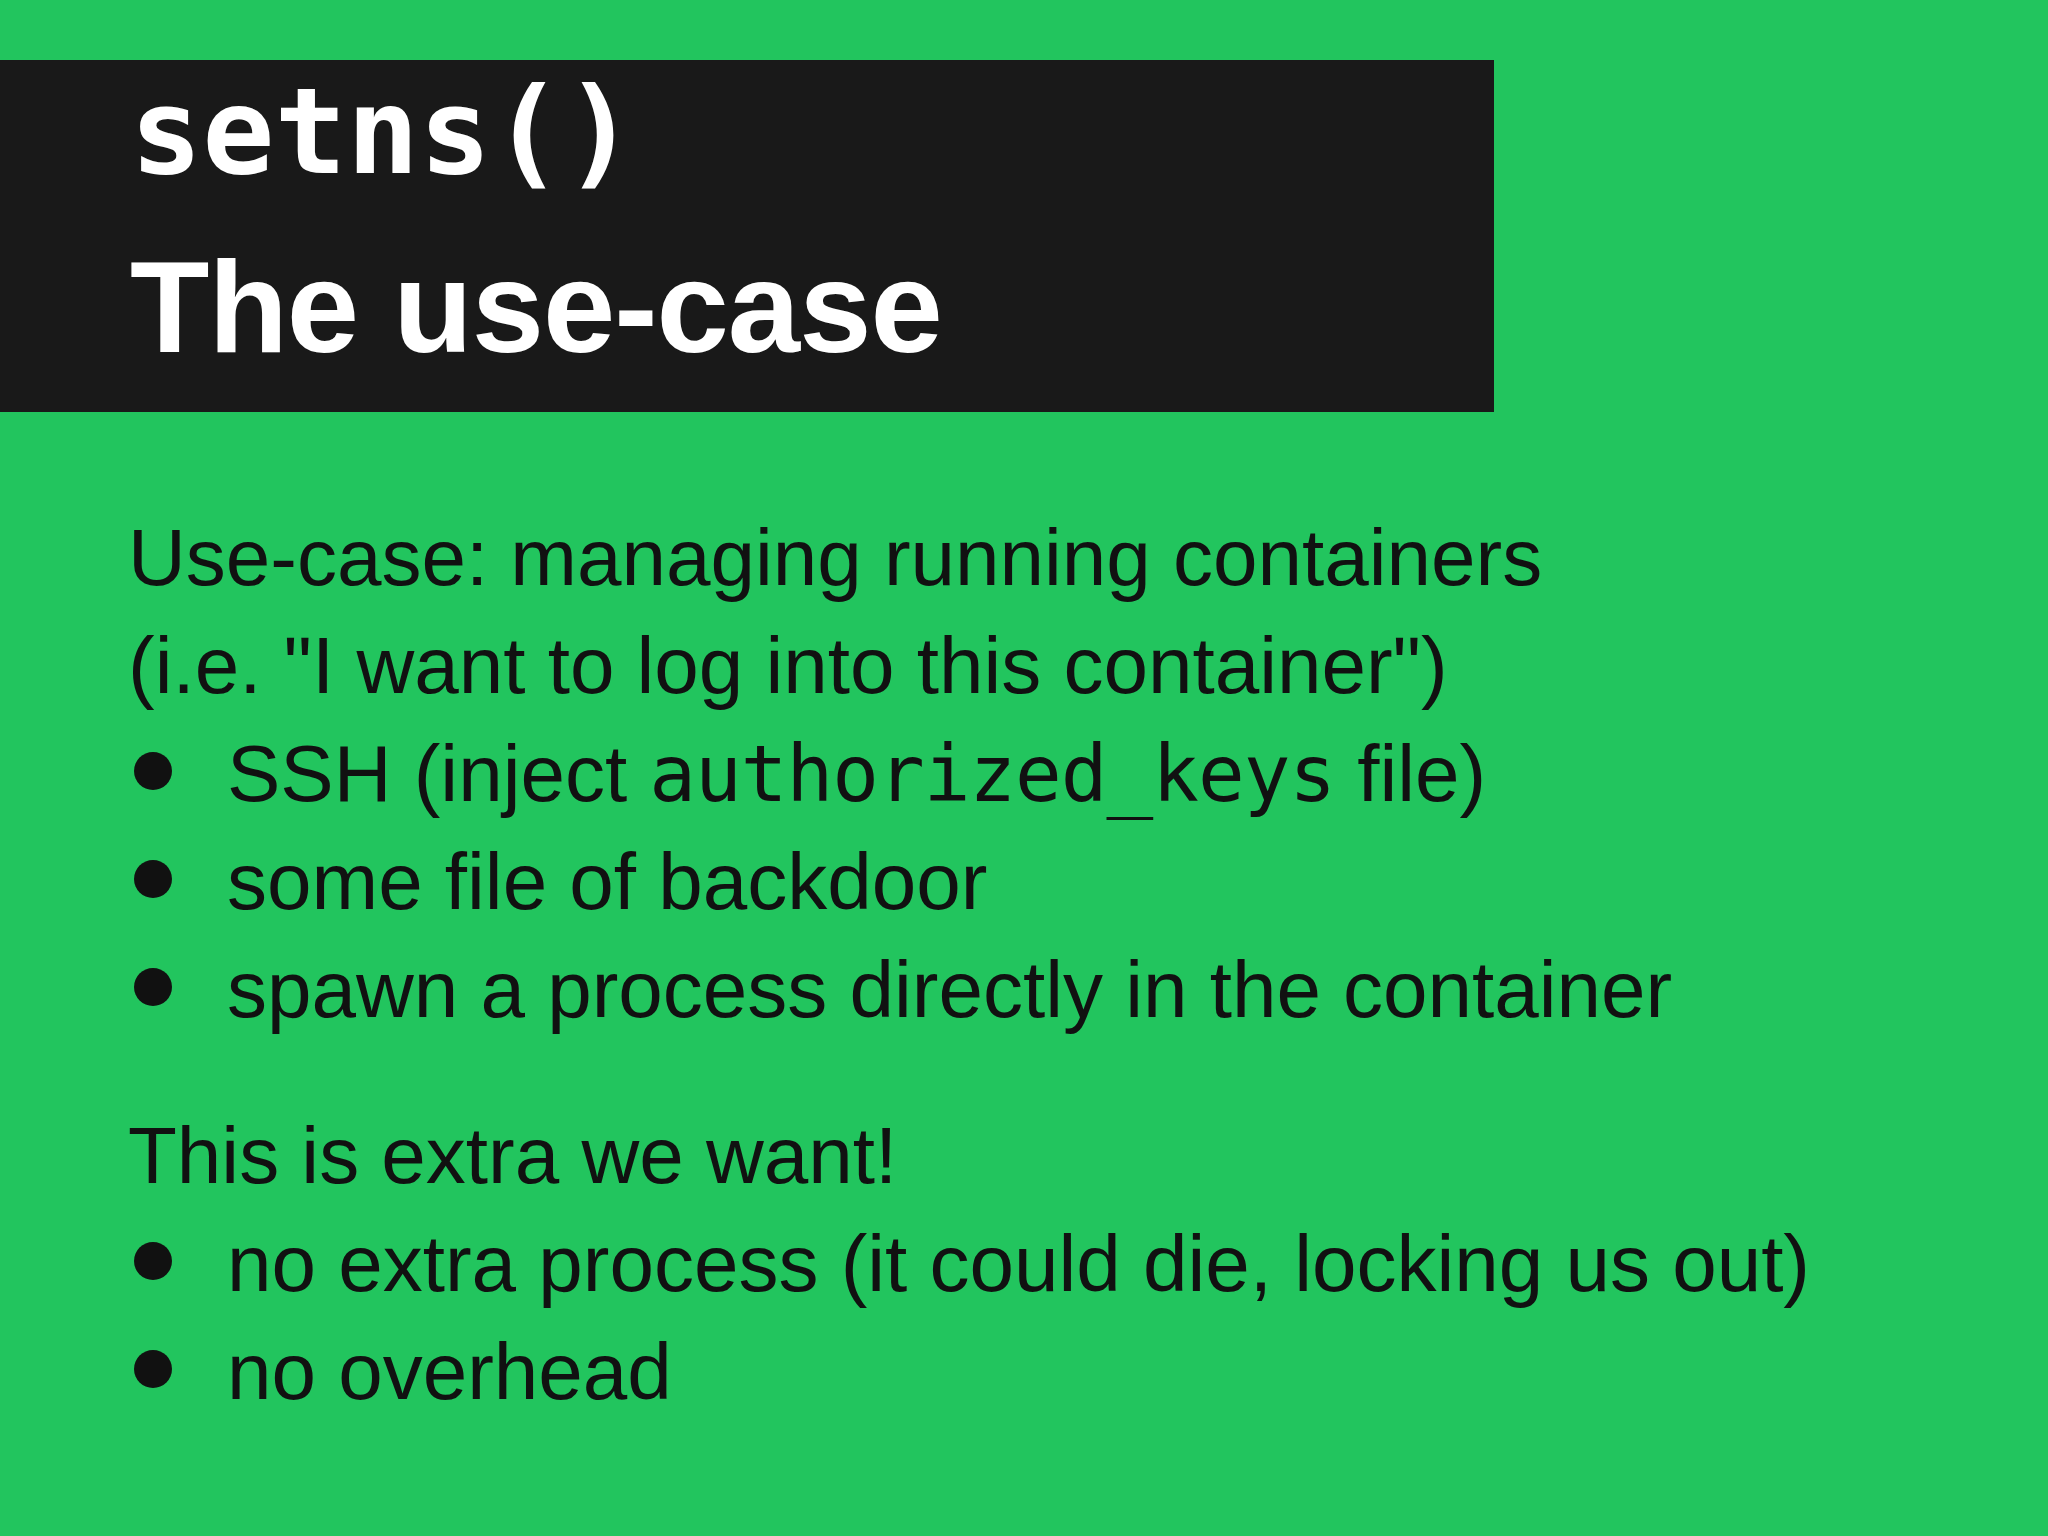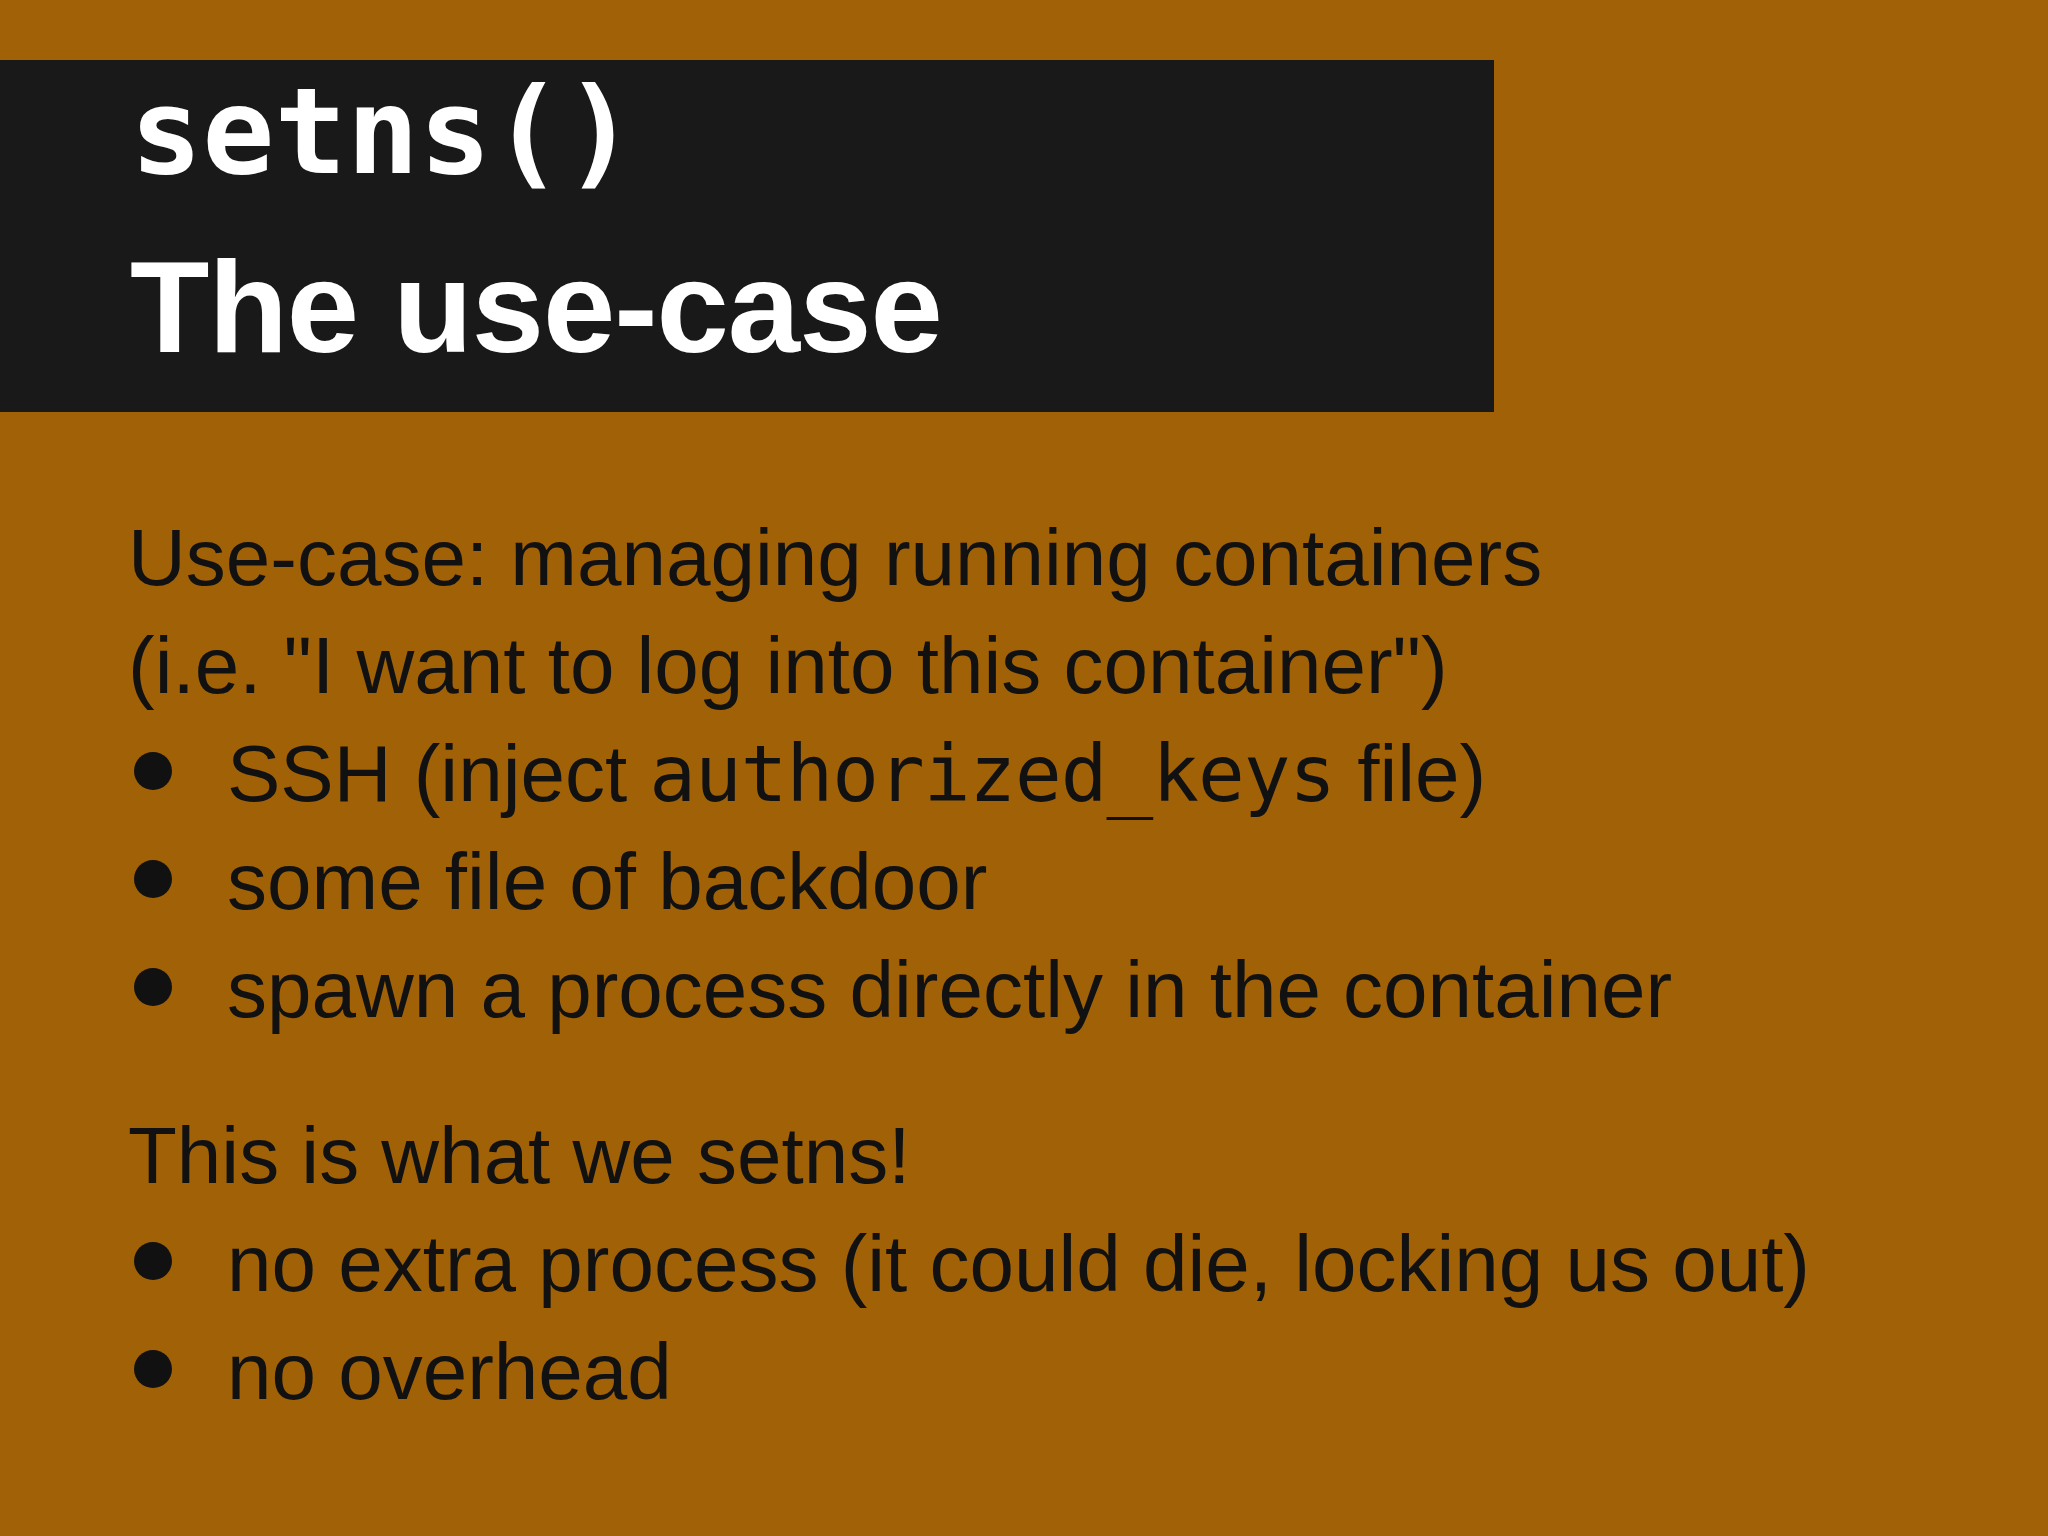--- a/index.html
+++ b/index.html
@@ -4,21 +4,21 @@
 <style>
   html, body {
     margin: 0;
     padding: 0;
     background: #ffffff;
   }
   .slide {
     position: relative;
     width: 2048px;
     height: 1536px;
-    background: #a16207;
+    background: #22c55e;
     overflow: hidden;
     font-family: "Liberation Sans", sans-serif;
     color: #111111;
   }
   .title-bar {
     position: absolute;
     left: 0;
     top: 60px;
     width: 1494px;
     height: 352px;
@@ -113,21 +113,21 @@
       <li class="bullet-line">
         <span class="dot"></span>
         <span>some file of backdoor</span>
       </li>
       <li class="bullet-line">
         <span class="dot"></span>
         <span><span>spawn a process </span><span class="em">directly</span><span> in the container</span></span>
       </li>
     </ul>
 
-    <div class="statement">This is what we setns!</div>
+    <div class="statement">This is extra we want!</div>
 
     <ul class="bullets bullets-2">
       <li class="bullet-line">
         <span class="dot"></span>
         <span>no extra process (it could die, locking us out)</span>
       </li>
       <li class="bullet-line">
         <span class="dot"></span>
         <span>no overhead</span>
       </li>

